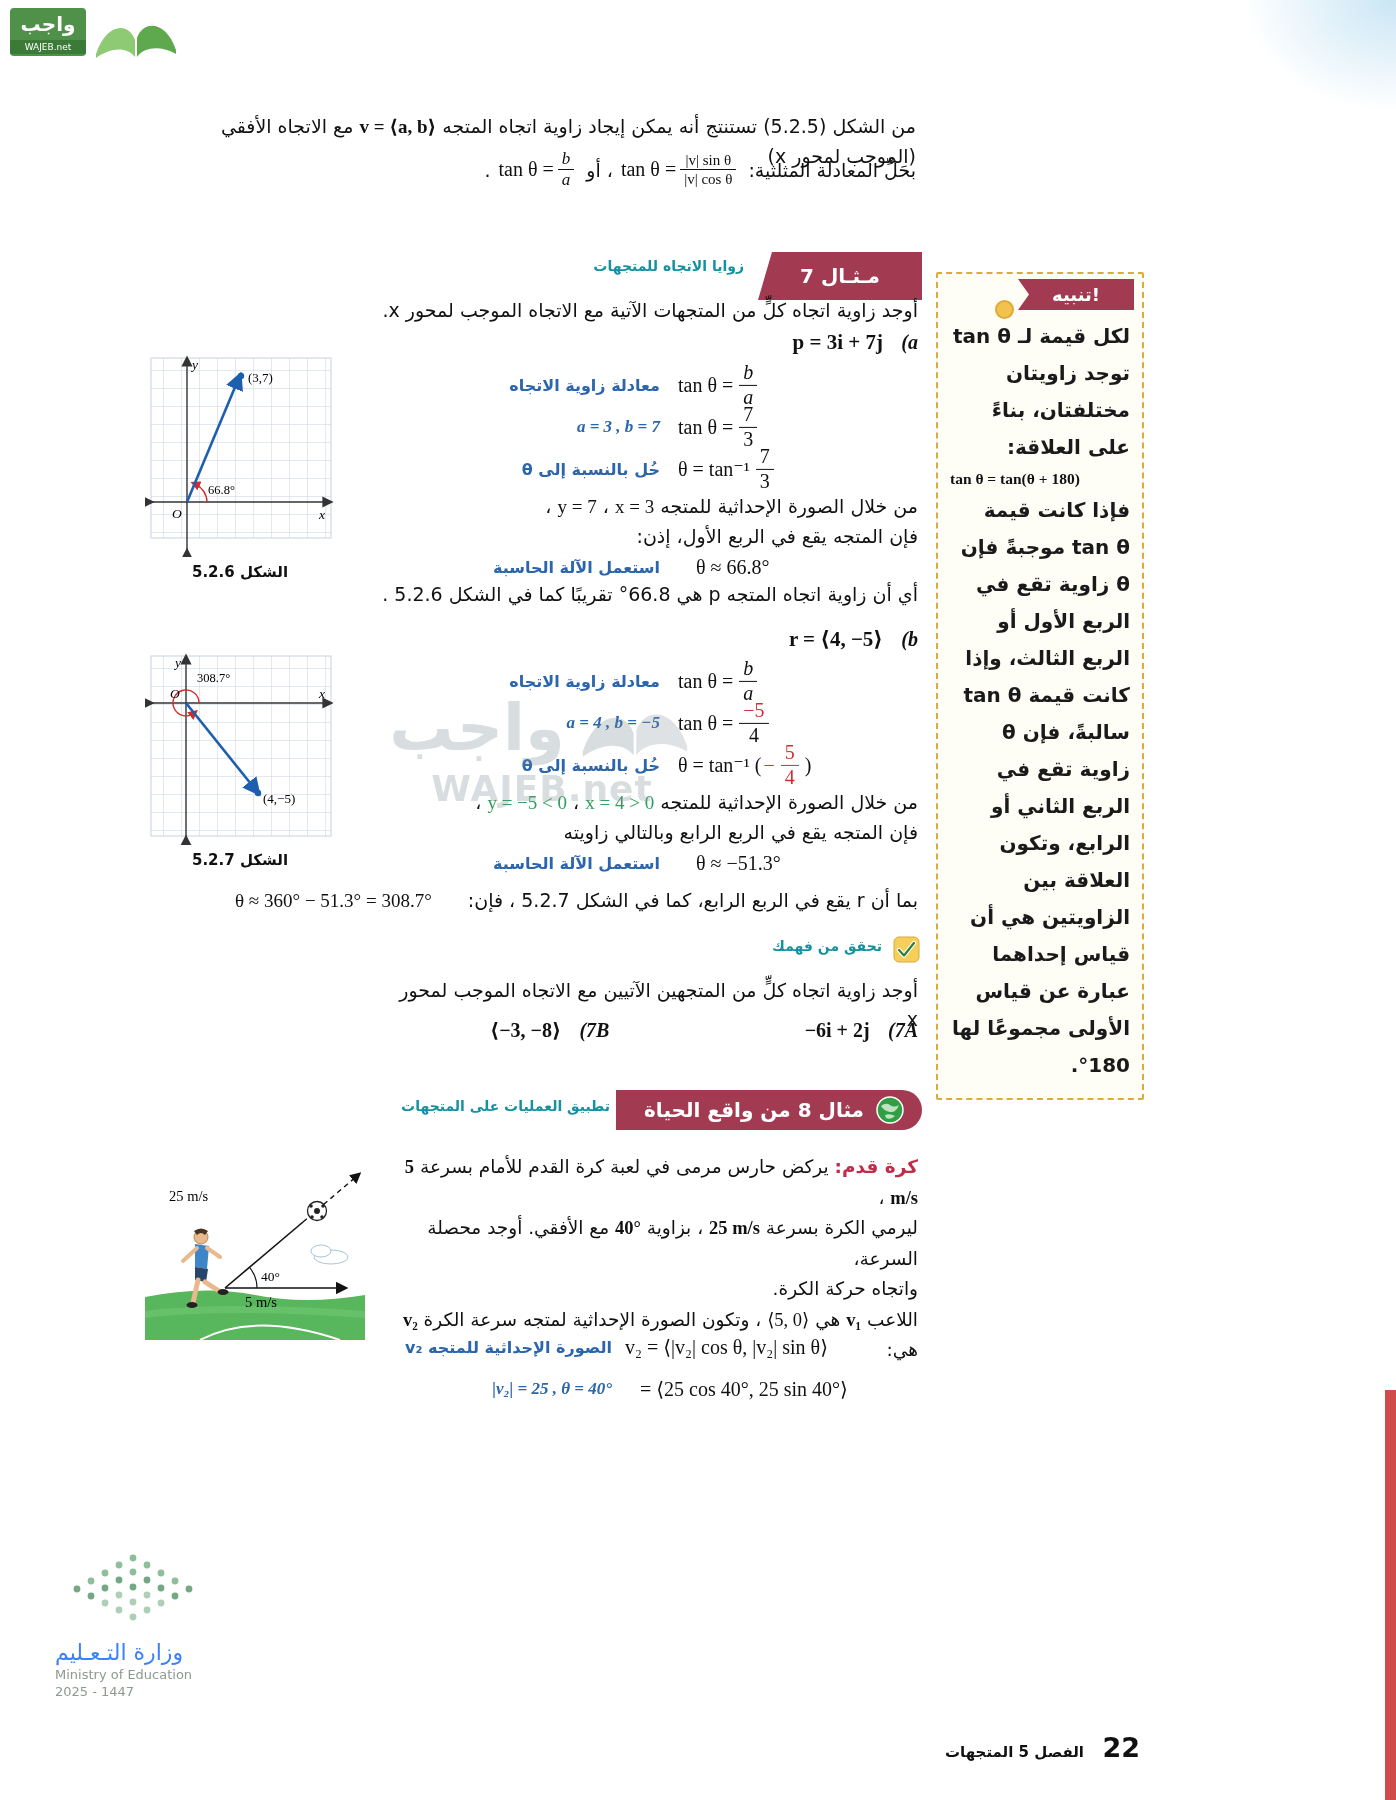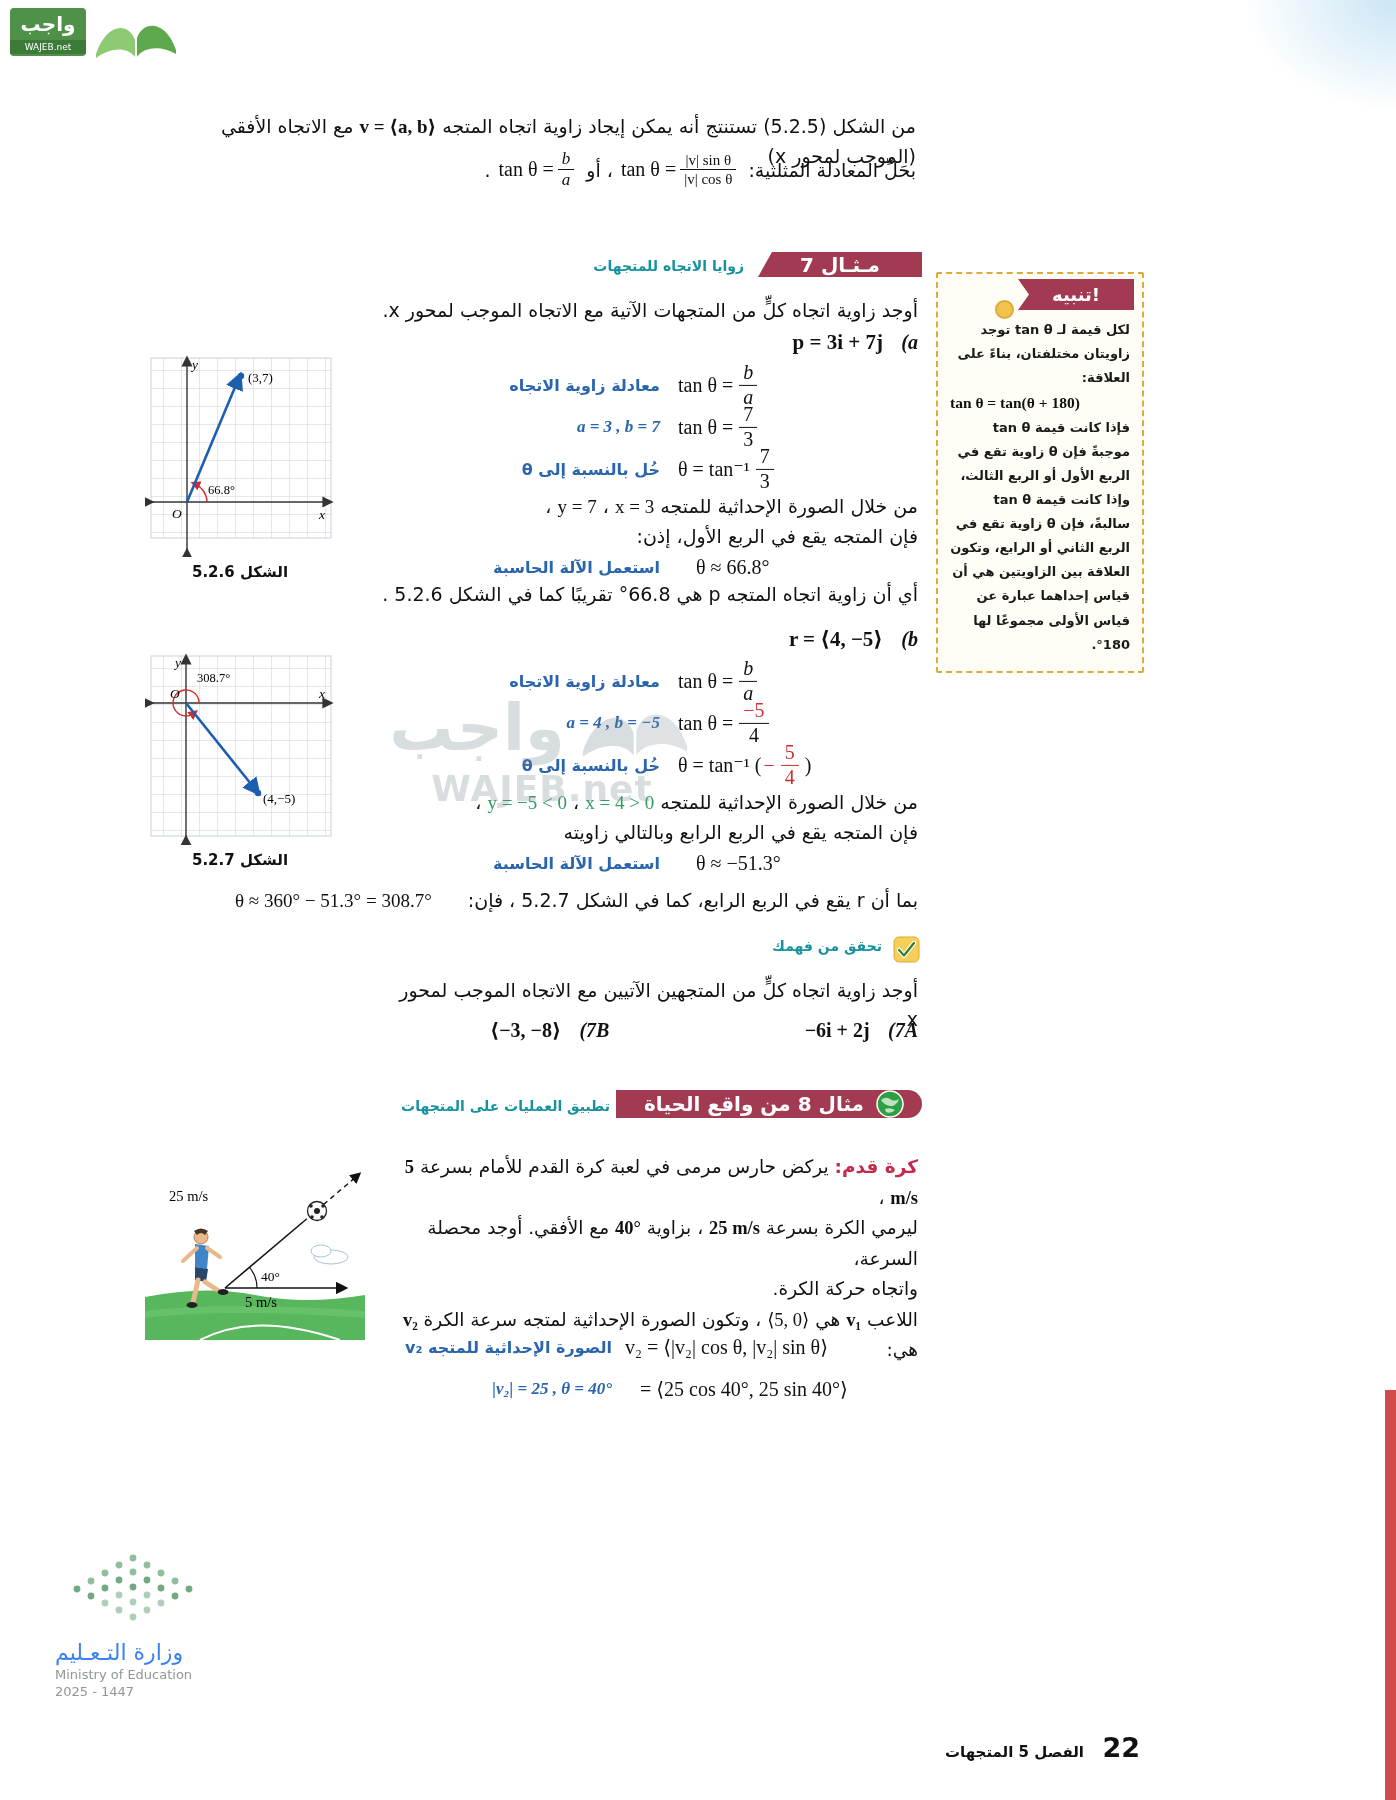--- a/index.html
+++ b/index.html
@@ -35,21 +35,21 @@
   .vec{font-family:"Liberation Serif","DejaVu Serif",serif;font-weight:bold;direction:ltr;
        unicode-bidi:isolate;font-size:21px}
   .alert-box{position:absolute;top:272px;right:252px;width:208px;min-height:370px;
              background:#fffef6;border:2px dashed #dcab3c;border-radius:2px;
              padding:44px 12px 14px;box-sizing:border-box}
   .alert-ribbon{position:absolute;top:5px;right:8px;width:116px;height:31px;background:#a23b52;
                 color:#fff;font-weight:bold;font-size:18px;display:flex;align-items:center;
                 justify-content:center;clip-path:polygon(0 0,100% 0,100% 100%,0 100%,11px 50%)}
   .alert-dot{position:absolute;top:26px;right:128px;width:15px;height:15px;border-radius:50%;
              background:#f2c34c;border:2px solid #dcab3c}
-  .alert-text{font-size:13px;font-weight:bold;line-height:1.85;direction:rtl;color:#1a1a1a}
+  .alert-text{font-size:20px;font-weight:bold;line-height:1.85;direction:rtl;color:#1a1a1a}
   .alert-formula{font-family:"Liberation Serif","DejaVu Serif",serif;font-weight:bold;font-size:15.5px;
                  direction:ltr;text-align:left;margin:4px 0}
   .corner-wash{position:absolute;top:0;right:0;width:150px;height:110px;
                background:radial-gradient(ellipse at top right,rgba(150,205,235,.5),rgba(150,205,235,0) 72%)}
   .watermark{position:absolute;left:372px;top:688px;width:340px;opacity:.28;color:#778791;
              pointer-events:none;text-align:center}
   .wm-row{display:flex;direction:ltr;align-items:center;justify-content:center;gap:10px}
   .wm-ar{font-size:64px;font-weight:bold}
   .wm-site{font-size:36px;font-weight:bold;letter-spacing:1px}
   .brand{position:absolute;top:8px;left:10px;display:flex;align-items:flex-start;gap:4px}
@@ -100,21 +100,21 @@
     <span class="m" style="font-size:20px;display:flex;align-items:center">
       <span>tan θ =</span>
       <span class="frac" style="font-size:17px;font-style:italic">
           <span class="num">b</span>
           <span class="den">a</span>
         </span>
     </span>
     <span class="body-text">.</span>
   </div>
 
-  <div class="abs badge" style="top:252px;right:474px;width:164px;height:25px;clip-path:polygon(14px 0,100% 0,100% 100%,0 100%)">مـثـال 7</div>
+  <div class="abs badge" style="top:252px;right:474px;width:164px;height:48px;clip-path:polygon(14px 0,100% 0,100% 100%,0 100%)">مـثـال 7</div>
   <div class="abs sec-title" style="top:258px;right:652px">زوايا الاتجاه للمتجهات</div>
 
   <div class="alert-box">
     <div class="alert-ribbon">تنبيه!</div>
     <div class="alert-dot"></div>
     <div class="alert-text">لكل قيمة لـ tan θ توجد زاويتان مختلفتان، بناءً على العلاقة:</div>
     <div class="alert-formula">tan θ = tan(θ + 180)</div>
     <div class="alert-text">فإذا كانت قيمة tan θ موجبةً فإن θ زاوية تقع في الربع الأول أو الربع الثالث، وإذا كانت قيمة tan θ سالبةً، فإن θ زاوية تقع في الربع الثاني أو الرابع، وتكون العلاقة بين الزاويتين هي أن قياس إحداهما عبارة عن قياس الأولى مجموعًا لها 180°.</div>
   </div>
 
@@ -303,21 +303,21 @@
 
   <div class="abs ar" style="top:1018px;right:478px;font-size:20px;white-space:nowrap">
     <span class="marker">(7A</span>
     <span class="vec" style="font-size:20px">−6i + 2j</span>
   </div>
   <div class="abs ar" style="top:1018px;left:490px;font-size:20px;white-space:nowrap">
     <span class="marker">(7B</span>
     <span class="vec" style="font-size:20px">⟨−3, −8⟩</span>
   </div>
 
-  <div class="abs badge" style="top:1090px;right:474px;width:296px;height:28px;border-radius:0 20px 20px 0;direction:rtl;gap:12px;padding-left:10px">
+  <div class="abs badge" style="top:1090px;right:474px;width:296px;height:40px;border-radius:0 20px 20px 0;direction:rtl;gap:12px;padding-left:10px">
     <svg width="28" height="28" viewBox="0 0 28 28">
       <circle cx="14" cy="14" r="13" fill="#2f9e44" stroke="#fff" stroke-width="1.5"></circle>
       <path d="M5,10 Q10,6 14,9 Q18,12 23,9 Q20,17 14,16 Q8,15 5,10 Z" fill="#bfe3c2"></path>
       <path d="M9,19 Q14,17 19,20 Q15,24 10,22 Z" fill="#bfe3c2"></path>
     </svg>
     <span>مثال 8 من واقع الحياة</span>
   </div>
   <div class="abs sec-title" style="top:1098px;right:786px">تطبيق العمليات على المتجهات</div>
 
   <div class="abs" style="top:1145px;left:145px">

